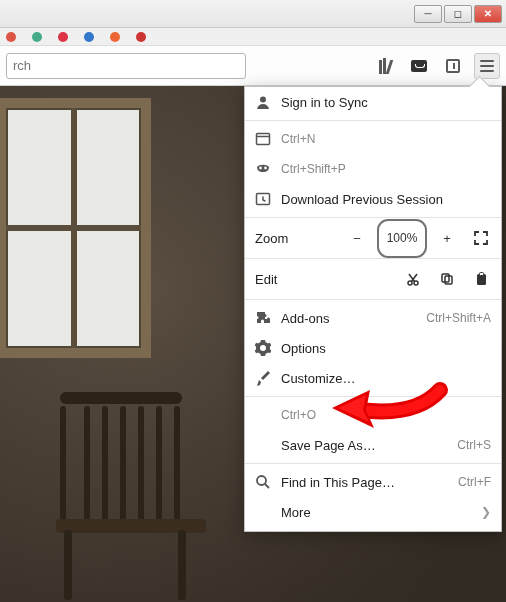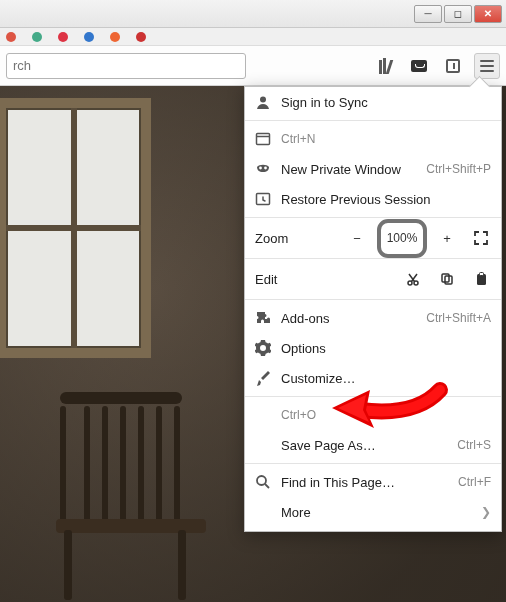--- a/index.html
+++ b/index.html
@@ -161,21 +161,21 @@
   .menu-row.update .badge svg{width:10px;height:10px;fill:#fff;}
   .menu hr{border:none;border-top:1px solid #e3e3e3;margin:3px 0;}
   .zoom-row,.edit-row{
     display:flex;align-items:center;height:34px;padding:0 6px 0 10px;gap:6px;
   }
   .zoom-row .zlabel,.edit-row .zlabel{width:58px;color:#222;}
   .zoom-row .sq,.edit-row .sq{
     width:28px;height:26px;display:flex;align-items:center;justify-content:center;color:#333;border-radius:2px;
   }
   .zoom-row .pct{
-    width:50px;height:39px;border:4px solid #737373;border-radius:11px;font-size:12px;
+    width:50px;height:39px;border:2px solid #737373;border-radius:11px;font-size:12px;
     display:flex;align-items:center;justify-content:center;color:#333;
   }
   .zoom-row .spacer,.edit-row .spacer{flex:1;}
   .firefox-ico{width:18px;height:18px;border-radius:50%;background:radial-gradient(circle at 45% 40%,#6cb8ff 25%,#2b5ec2 60%);position:relative;overflow:hidden;}
   .firefox-ico::after{content:"";position:absolute;inset:0;background:conic-gradient(from -60deg,#ffde3b,#ff9a1f 45%,#ff5a1f 75%,transparent 80%);border-radius:50%;}
 
   
   .arrow{
     position:absolute;
     left:332px; top:380px;
@@ -284,32 +284,31 @@
   </div>
 
   <div class="menu-row">
     <span class="mi-icon">
       <svg viewBox="0 0 16 16" fill="currentColor">
           <path d="M2 6c2-3 10-3 12 0 0 3-2 5-6 5S2 9 2 6z"></path>
           <circle cx="5.5" cy="7" r="1.4" fill="#fff"></circle>
           <circle cx="10.5" cy="7" r="1.4" fill="#fff"></circle>
         </svg>
     </span>
-    <span class="label">New Private Window</span>
     <span class="shortcut">Ctrl+Shift+P</span>
   </div>
 
   <div class="menu-row">
     <span class="mi-icon">
       <svg viewBox="0 0 16 16" fill="none" stroke="currentColor" stroke-width="1.5">
           <rect x="1.5" y="2.5" width="13" height="11" rx="1"></rect>
           <path d="M8 6v3l2 1" stroke-linecap="round"></path>
         </svg>
     </span>
-    <span class="label">Restore Previous Session</span>
+    <span class="label">Download Previous Session</span>
   </div>
   <hr>
 
   <div class="zoom-row">
     <span class="zlabel">Zoom</span>
     <span class="spacer"></span>
     <span class="sq">−</span>
     <span class="pct">100%</span>
     <span class="sq">+</span>
     <span class="sq">

